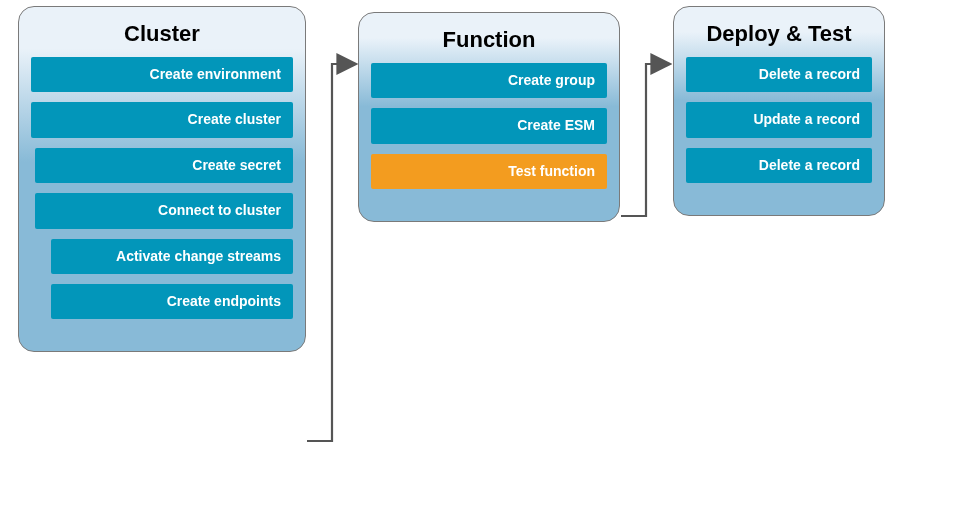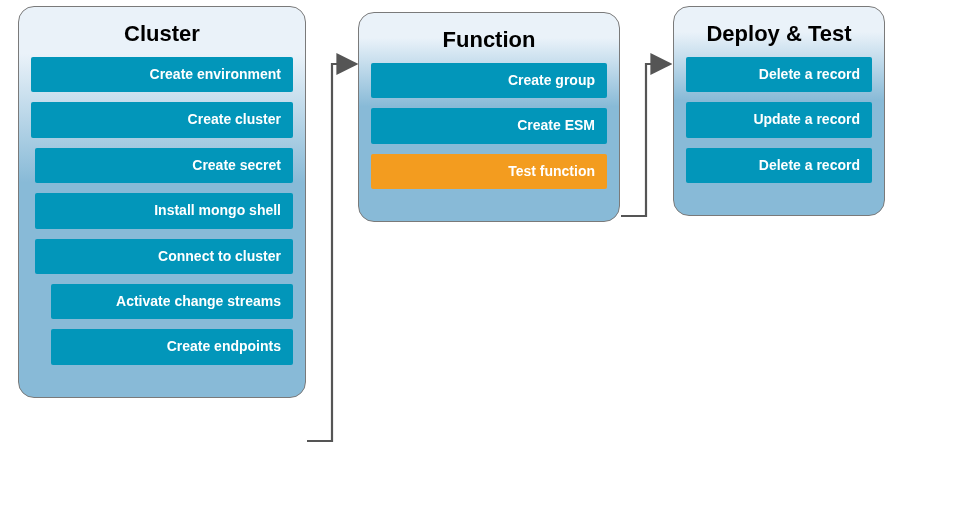--- a/index.html
+++ b/index.html
@@ -49,21 +49,20 @@
   }
 </style>
 </head>
 <body>
 
 <div class="panel" style="left:18px; top:6px; width:288px;">
   <div class="panel-title">Cluster</div>
   <div class="item">Create environment</div>
   <div class="item">Create cluster</div>
   <div class="item indent-1">Create secret</div>
-  <div class="item indent-1">Install mongo shell</div>
   <div class="item indent-1">Connect to cluster</div>
   <div class="item indent-2">Activate change streams</div>
   <div class="item indent-2">Create endpoints</div>
 </div>
 
 <div class="panel" style="left:358px; top:12px; width:262px;">
   <div class="panel-title">Function</div>
   <div class="item">Create group</div>
   <div class="item">Create ESM</div>
   <div class="item highlight">Test function</div>

